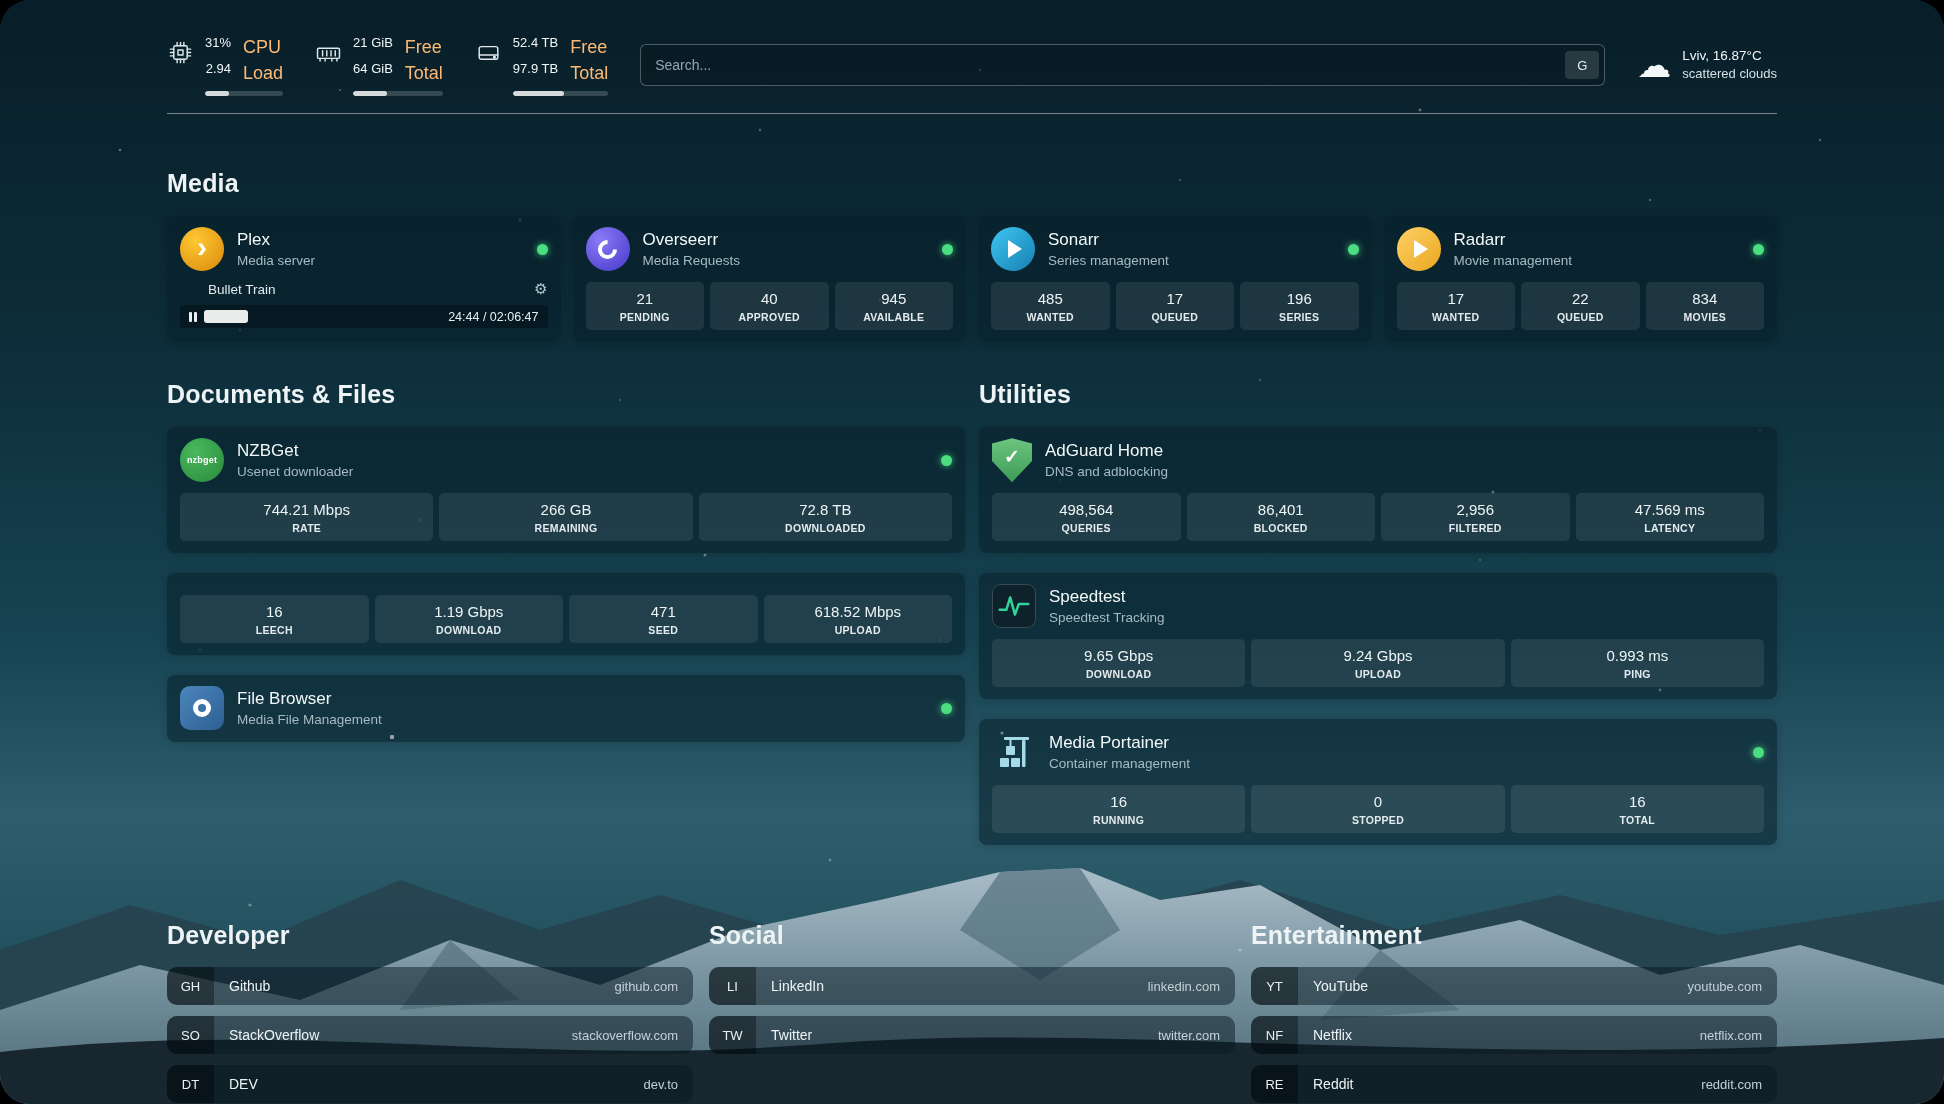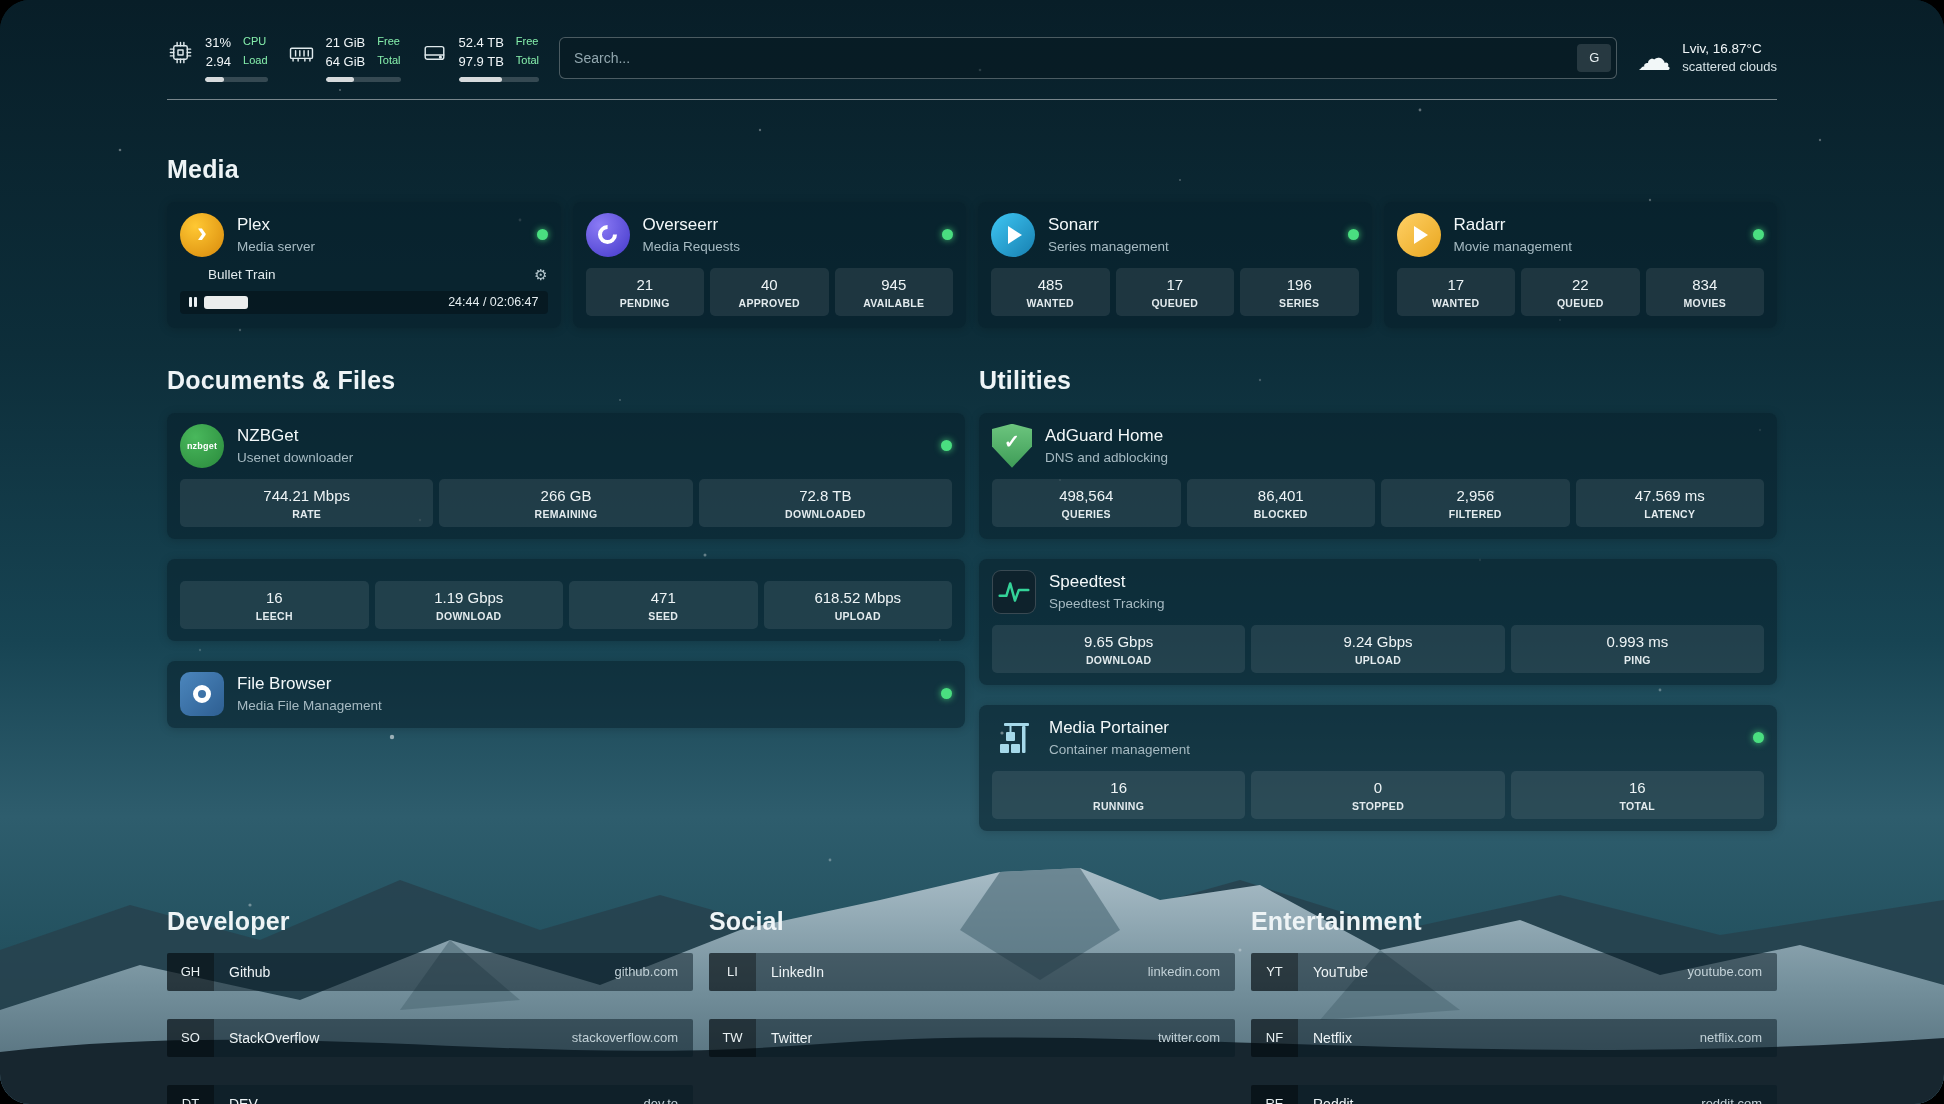--- a/index.html
+++ b/index.html
@@ -5,26 +5,26 @@
   * { margin:0; padding:0; box-sizing:border-box; }
   html,body { width:1944px; height:1104px; overflow:hidden; background:#000; }
   body { font-family:"Liberation Sans", sans-serif; }
   .page { position:relative; width:1944px; height:1104px; border-radius:30px; overflow:hidden; background:#0a2530; }
   .bg-svg, .snow-svg { position:absolute; inset:0; width:100%; height:100%; }
   .bg-svg { z-index:0; }
   .snow-svg { z-index:3; pointer-events:none; }
   .content { position:relative; z-index:2; padding:34px 167px 0; height:100%; }
 
   
-  .topbar { display:flex; align-items:center; gap:20px; }
+  .topbar { display:flex; align-items:center; gap:32px; }
   .res-widget { display:flex; align-items:flex-start; gap:11px; }
   .res-icon { width:27px; height:27px; margin-top:5px; flex:none; }
   .res-grid { display:grid; grid-template-columns:auto auto; column-gap:12px; }
   .res-val { color:#f1f6f8; font-size:13px; line-height:1.45; text-align:right; }
-  .res-lab { color:#86efac; font-size:11px; line-height:1.45; }
+  .res-lab { color:#fdba74; font-size:18px; line-height:1.45; }
   .res-bar { margin-top:5px; height:5px; background:rgba(255,255,255,.18); border-radius:3px; overflow:hidden; }
   .res-fill { height:100%; background:rgba(255,255,255,.8); border-radius:3px; }
 
   .search { flex:1; display:flex; align-items:center; height:42px; background:rgba(7,25,33,.55);
             border:1px solid rgba(255,255,255,.28); border-radius:6px; padding:0 5px 0 14px; }
   .search input { flex:1; background:transparent; border:none; outline:none; color:#e8f0f2; font-size:14px; font-family:"Liberation Sans",sans-serif; }
   .search input::placeholder { color:#92a7af; }
   .search-bang { width:34px; height:28px; background:rgba(255,255,255,.13); border-radius:4px; color:#e8f0f2;
                  font-size:13px; display:flex; align-items:center; justify-content:center; cursor:pointer; }
 
@@ -92,22 +92,22 @@
   .np-gear { margin-left:auto; color:#b3c5cc; font-size:15px; cursor:pointer; }
   .np-bar { margin-top:7px; height:23px; background:rgba(5,18,25,.6); border-radius:4px;
             display:flex; align-items:center; padding:0 9px; }
   .pause-icon { display:inline-flex; gap:2.5px; margin-right:7px; cursor:pointer; }
   .pause-icon i { display:block; width:2.5px; height:10px; background:#e9eff2; border-radius:1px; }
   .np-track { flex:1; height:13px; position:relative; margin-right:11px; }
   .np-fill { position:absolute; left:0; top:0; height:100%; background:rgba(255,255,255,.92); border-radius:3px; }
   .np-time { font-size:12.5px; color:#e6eef1; white-space:nowrap; }
 
   
-  .bm-row { display:flex; align-items:center; height:38px; background:rgba(7,26,35,.5); border-radius:2px;
-            margin-bottom:28px; overflow:hidden; cursor:pointer; }
+  .bm-row { display:flex; align-items:center; height:38px; background:rgba(7,26,35,.5); border-radius:10px;
+            margin-bottom:11px; overflow:hidden; cursor:pointer; }
   .bm-abbr { width:47px; align-self:stretch; background:rgba(0,0,0,.35); color:#e9f0f2; display:flex;
              align-items:center; justify-content:center; font-size:13px; flex:none; }
   .bm-name { margin-left:15px; font-size:14px; color:#eef4f6; white-space:nowrap; }
   .bm-url { margin-left:auto; margin-right:15px; font-size:13px; color:#c2d1d7; white-space:nowrap; }
 
   svg.line-icon { stroke:#dfe9ec; stroke-width:1.7; fill:none; stroke-linecap:round; stroke-linejoin:round; }
 </style>
 </head>
 <body>
 

